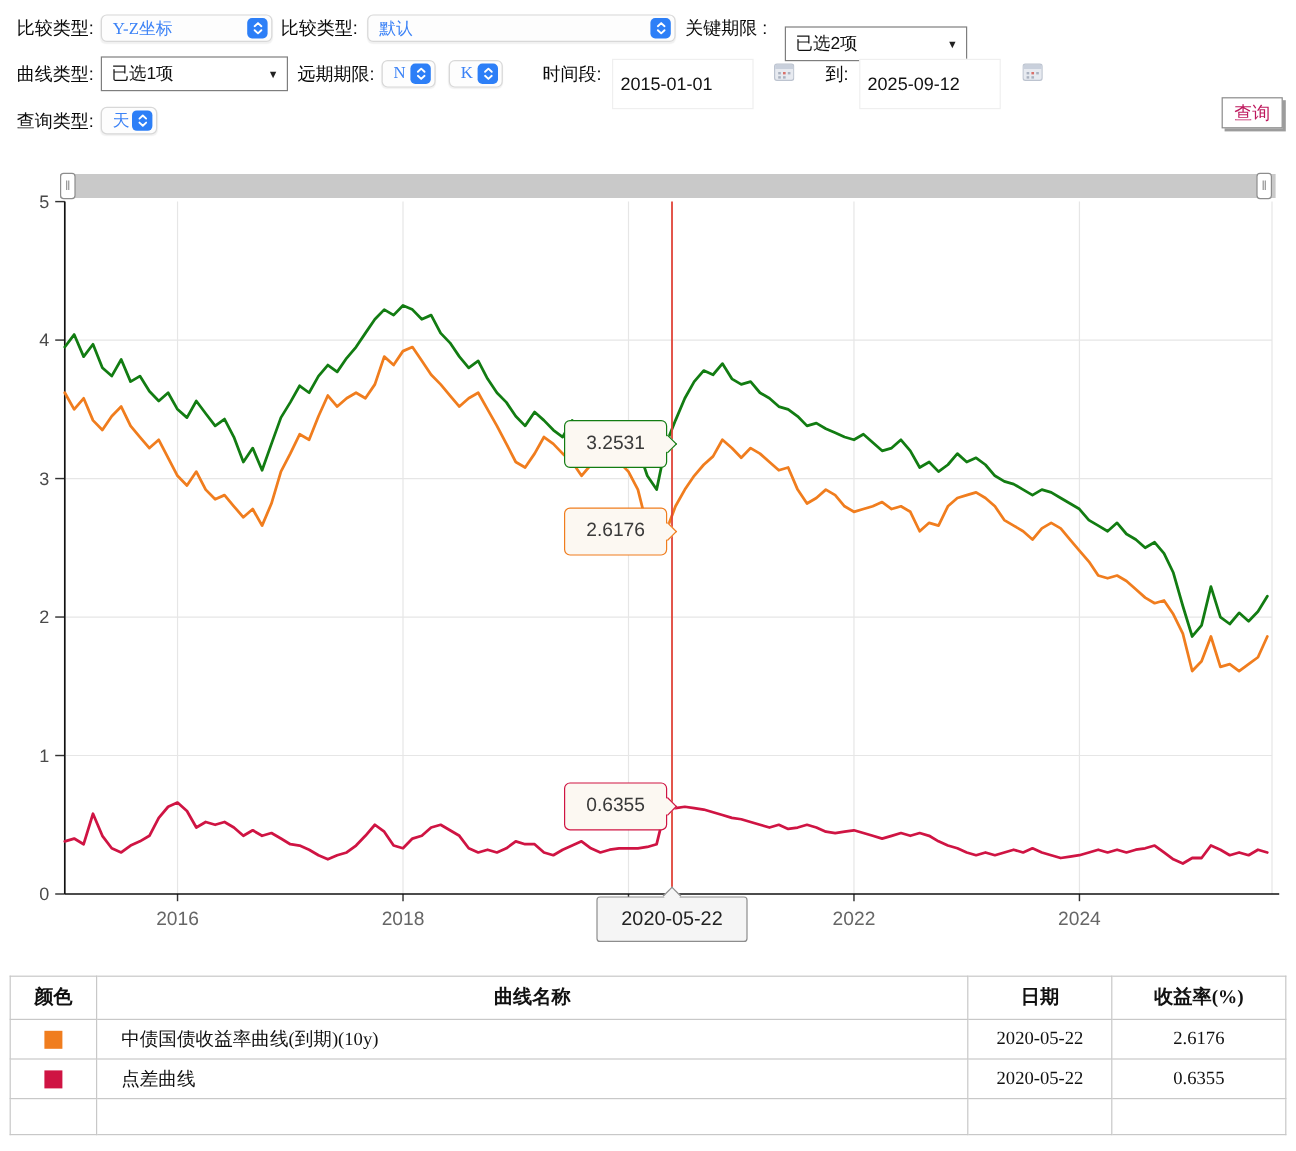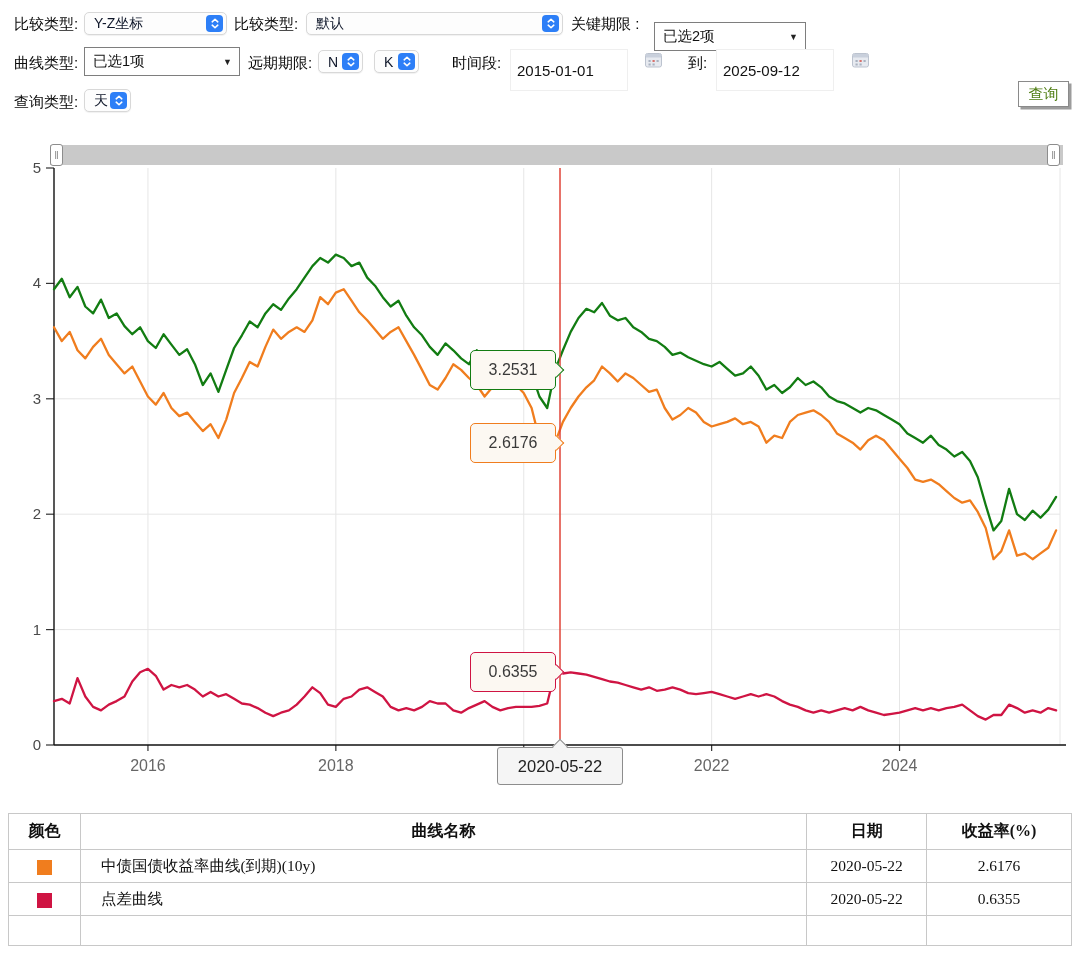--- a/index.html
+++ b/index.html
@@ -5,32 +5,32 @@
   * { margin:0; padding:0; box-sizing:border-box; }
   html,body { width:1080px; height:959px; overflow:hidden; background:#fff;
               font-family:"Liberation Sans", sans-serif; }
   #page { position:relative; width:1080px; height:959px; background:#fff; }
 
   
   .lbl { position:absolute; font-size:15px; color:#0a0a0a; line-height:22px; white-space:nowrap; }
   .macsel { position:absolute; display:flex; align-items:center; justify-content:space-between;
             background:#fdfdfd; border:1px solid #d8d8d8; border-radius:5px;
             box-shadow:0 1px 1px rgba(0,0,0,.06); padding:0 3px 0 9px; cursor:default; }
-  .macsel .val { font-size:14px; color:#0f172a; white-space:nowrap; }
+  .macsel .val { font-size:14px; color:#3b82f6; white-space:nowrap;font-family:Liberation Serif, serif; }
   .stepper { width:17px; height:17px; border-radius:4px; background:#2d7ff7;
              display:flex; align-items:center; justify-content:center; flex:0 0 auto; }
   .dropdown { position:absolute; display:flex; align-items:center; justify-content:space-between;
               background:#fff; border:1px solid #7e7e7e; padding:0 7px 0 8px; cursor:default; }
   .dropdown .val { font-size:14.5px; color:#111; }
   .caret { font-size:9px; color:#222; }
   .date-input { position:absolute; border:1px solid #efefef; background:#fff; font-size:15px;
                 color:#111; padding:0 6px; font-family:"Liberation Sans",sans-serif; height:42px; }
   .cal { position:absolute; cursor:pointer; }
   .btn-query { position:absolute; background:#fff; border:1px solid #8a8a8a;
-               box-shadow:2.5px 2.5px 0 #9c9c9c; font-size:15px; color:#4d7c0f;
+               box-shadow:2.5px 2.5px 0 #9c9c9c; font-size:15px; color:#be185d;
                display:flex; align-items:center; justify-content:center; cursor:pointer; }
 
   
   #scrollbar { position:absolute; left:50px; top:145px; width:1013px; height:20px; background:#c9c9c9; }
   .sb-handle { position:absolute; top:-1px; width:13px; height:22px; background:#fff;
                border:1px solid #8d8d8d; border-radius:3px; color:#8a8a8a; font-size:11px;
                display:flex; align-items:center; justify-content:center; cursor:ew-resize; }
   #chart-svg { position:absolute; left:0; top:0; }
 
   .tip { position:absolute; background:#fcf8f2; border:1.6px solid var(--c); border-radius:5px;

